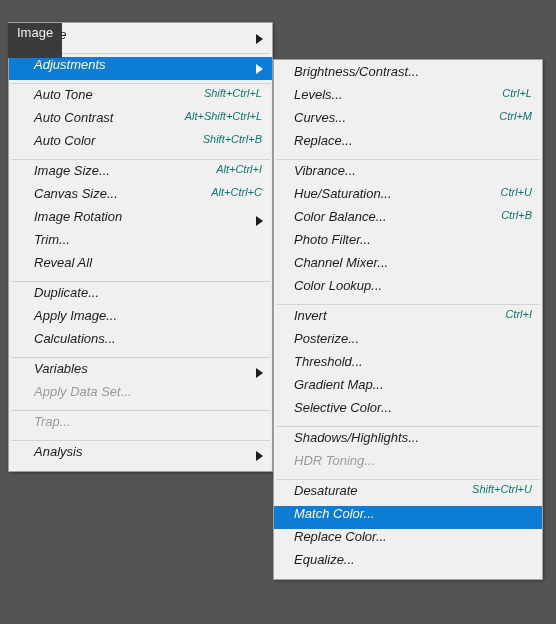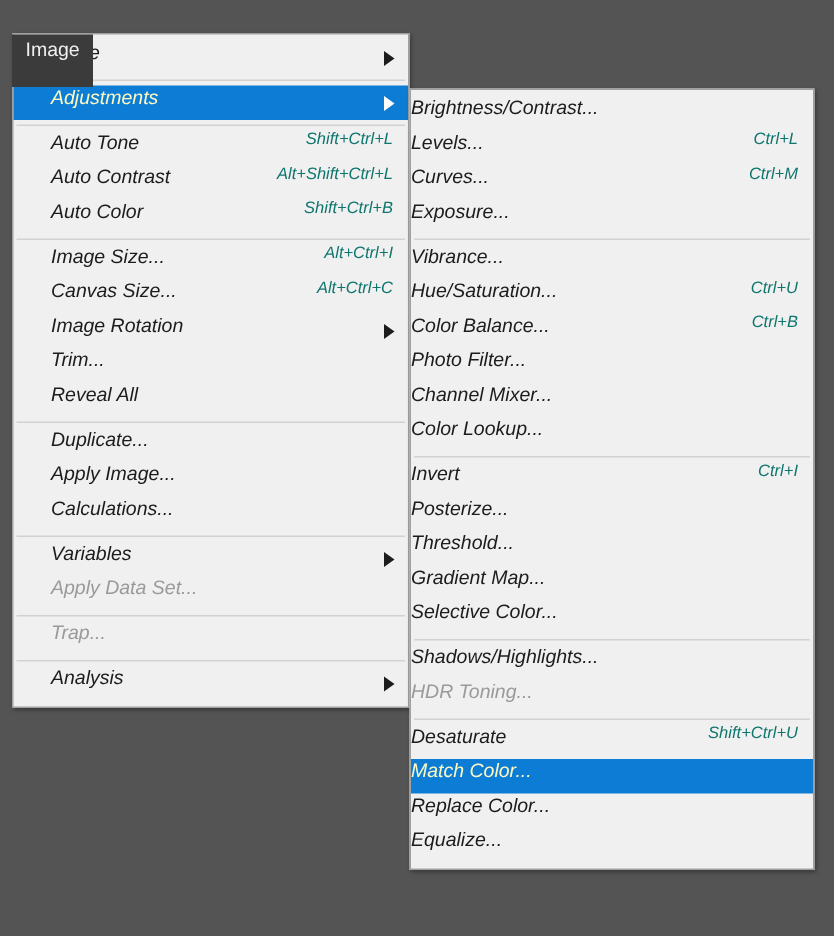--- a/index.html
+++ b/index.html
@@ -65,21 +65,21 @@
     display: flex;
     align-items: flex-start;
     height: 23px;
     padding: 0 10px 0 0;
     box-sizing: border-box;
     white-space: nowrap;
     cursor: default;
     font-style: italic;
   }
   #menu-image .menu-item { padding-left: 25px; }
-  #menu-adjustments .menu-item { }
+  #menu-adjustments .menu-item { padding-left: 20px; }
 
   .menu-item .label {
     flex: 0 0 auto;
   }
   .menu-item .accel {
     margin-left: auto;
     padding-left: 22px;
     color: #0f766e;
     font-size: 11px;
   }
@@ -197,21 +197,21 @@
     </div>
     <div class="menu-item">
       <span class="label">Levels...</span>
       <span class="accel">Ctrl+L</span>
     </div>
     <div class="menu-item">
       <span class="label">Curves...</span>
       <span class="accel">Ctrl+M</span>
     </div>
     <div class="menu-item">
-      <span class="label">Exposure...</span>
+      <span class="label">Replace...</span>
     </div>
     <div class="separator"></div>
     <div class="menu-item">
       <span class="label">Vibrance...</span>
     </div>
     <div class="menu-item">
       <span class="label">Hue/Saturation...</span>
       <span class="accel">Ctrl+U</span>
     </div>
     <div class="menu-item">

